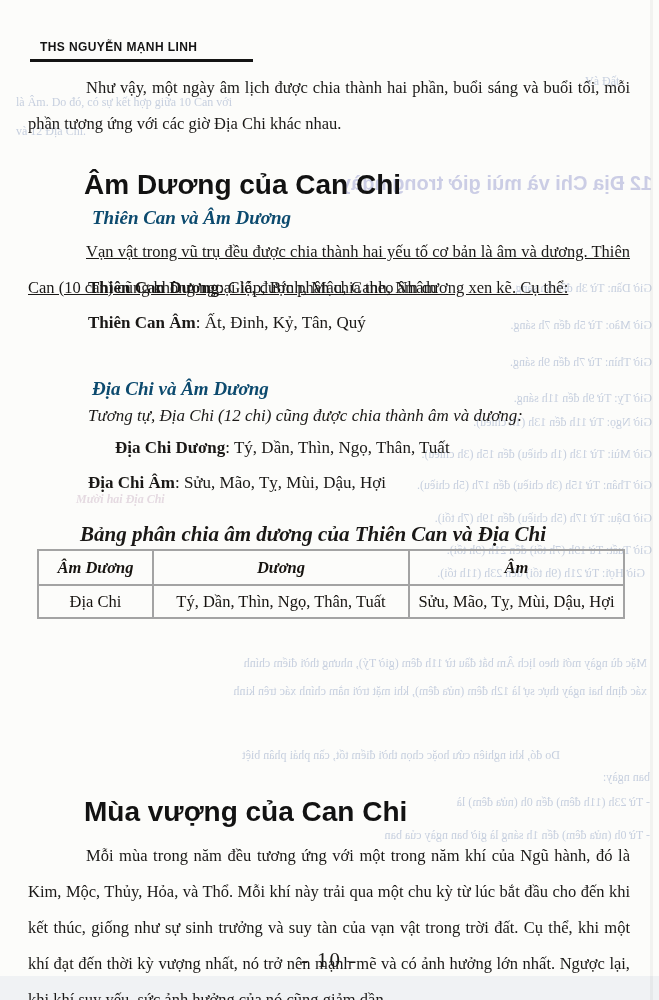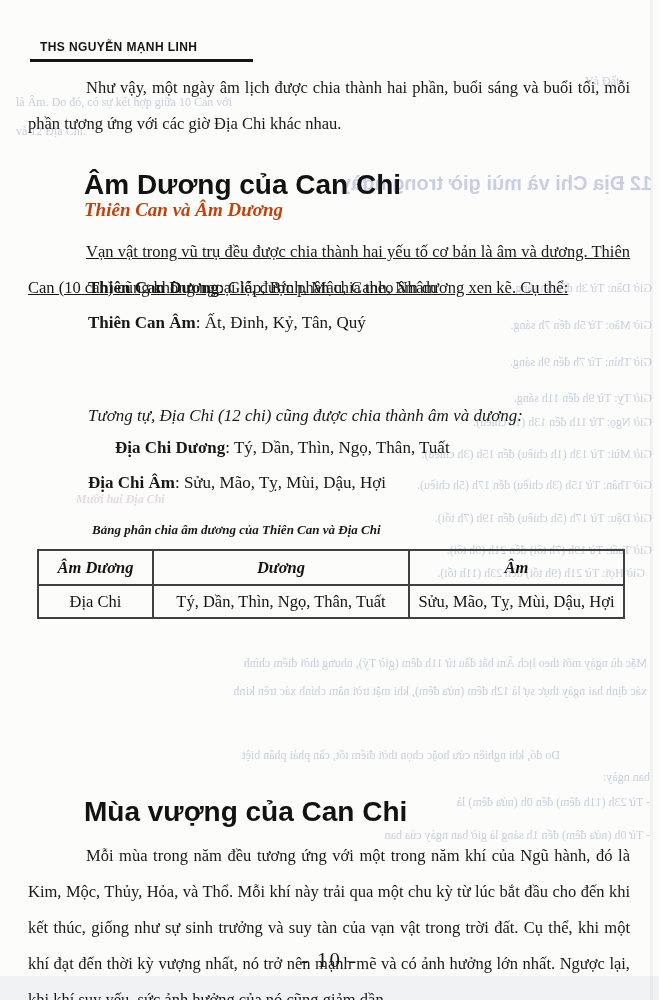--- a/index.html
+++ b/index.html
@@ -46,52 +46,52 @@
     color: #121212;
     margin: 0;
     white-space: nowrap;
   }
   .sub-title {
     position: absolute;
     left: 84px;
     font-weight: bold;
     font-style: italic;
     font-size: 19px;
-    color: #c2410c;
-    margin: 0;
+    color: #0c4a6e;
+    margin: 8px;
     white-space: nowrap;
   }
   .label-line {
     position: absolute;
     left: 88px;
     font-size: 17px;
     margin: 0;
     white-space: nowrap;
   }
   .label-line b { font-weight: bold; }
   .caption {
     position: absolute;
-    left: 92px;
-    font-weight: bold;
-    font-style: italic;
-    font-size: 13px;
+    left: 80px;
+    font-weight: bold;
+    font-style: italic;
+    font-size: 21px;
     margin: 0;
     white-space: nowrap;
   }
   table.yin-yang {
     position: absolute;
     left: 37px; top: 549px;
     width: 586px;
     border-collapse: collapse;
     table-layout: fixed;
     font-size: 16.5px;
     color: #16130f;
   }
   table.yin-yang td {
-    border: 2px solid #404040;
+    border: 2px solid #a3a3a3;
     text-align: center;
     padding: 0 2px;
     overflow: hidden;
     white-space: nowrap;
   }
   table.yin-yang tr.hdr td {
     font-weight: bold;
     font-style: italic;
     height: 33px;
   }
@@ -178,20 +178,21 @@
   <h1 class="big-title" style="top:144px;margin-top:25px;">Âm Dương của Can Chi</h1>
 
   <h3 class="sub-title" style="top:199px;">Thiên Can và Âm Dương</h3>
 
   <p class="body-par indent" style="top:234px;text-decoration:underline;">Vạn vật trong vũ trụ đều được chia thành hai yếu tố cơ bản là âm và dương. Thiên Can (10 can) cũng không ngoại lệ, được phân chia theo âm dương xen kẽ. Cụ thể:</p>
 
   <p class="label-line" style="top:278px;"><b>Thiên Can Dương</b><span>: Giáp, Bính, Mậu, Canh, Nhâm</span></p>
 
   <p class="label-line" style="top:313px;"><b>Thiên Can Âm</b><span>: Ất, Đinh, Kỷ, Tân, Quý</span></p>
 
+  <h3 class="sub-title" style="top:370px;">Địa Chi và Âm Dương</h3>
 
   <p class="label-line" style="top:406px;font-style:italic;">Tương tự, Địa Chi (12 chi) cũng được chia thành âm và dương:</p>
 
   <p class="label-line" style="top:438px;margin-left:27px;"><b>Địa Chi Dương</b><span>: Tý, Dần, Thìn, Ngọ, Thân, Tuất</span></p>
 
   <p class="label-line" style="top:473px;"><b>Địa Chi Âm</b><span>: Sửu, Mão, Tỵ, Mùi, Dậu, Hợi</span></p>
 
   <p class="caption" style="top:522px;">Bảng phân chia âm dương của Thiên Can và Địa Chi</p>
 
   <table class="yin-yang">

